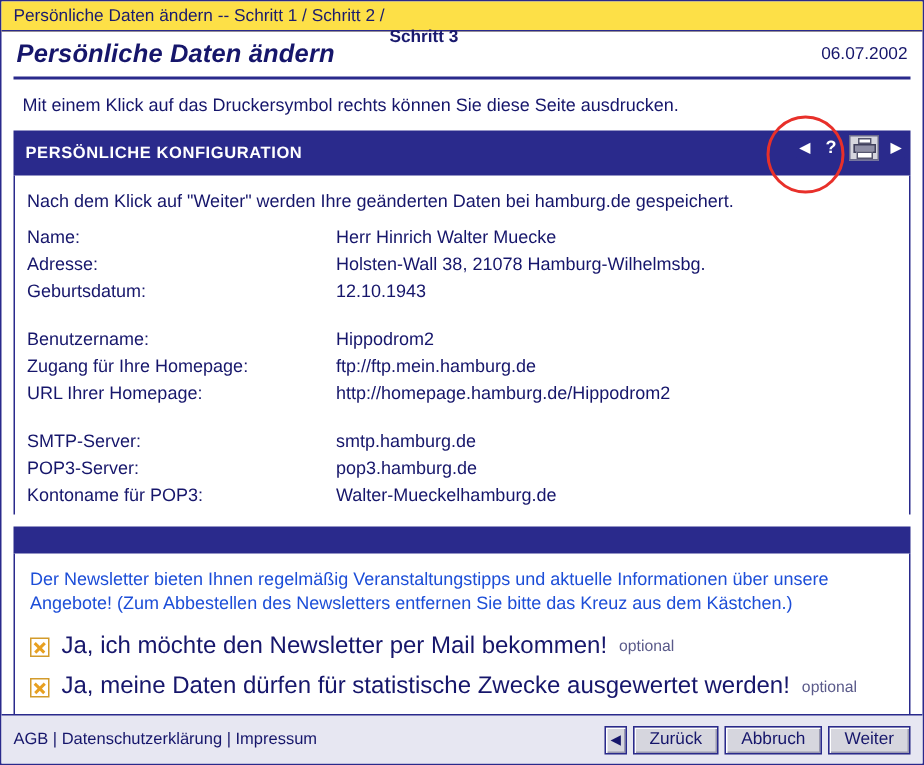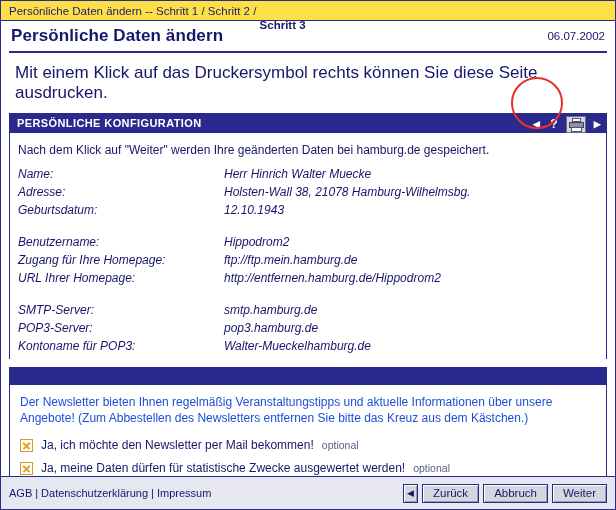--- a/index.html
+++ b/index.html
@@ -48,43 +48,44 @@
     justify-content: space-between;
     padding: 0 10px 0 10px;
     box-sizing: border-box;
   }
   .titlerow h1 {
     margin: 0;
     font-size: 17px;
     font-weight: bold;
     color: #16166b;
     letter-spacing: 0.1px;
+    font-style: italic;
   }
   .titlerow .date {
     font-size: 11.5px;
     color: #16166b;
   }
   .rule {
     height: 2px;
     background: #2a2a8c;
     margin: 0 8px;
   }
 
   
   .intro {
     padding: 10px 14px 10px 14px;
-    font-size: 17px;
+    font-size: 12px;
     color: #16166b;
   }
 
   
   .sectionbar {
     position: relative;
     margin: 0 8px;
-    height: 20px;
+    height: 30px;
     background: #2a2a8c;
     color: #ffffff;
     display: flex;
     align-items: center;
     box-sizing: border-box;
     padding-left: 8px;
     font-size: 11px;
     font-weight: bold;
     letter-spacing: 0.4px;
   }
@@ -169,21 +170,20 @@
   table.fields {
     border-collapse: collapse;
     margin-left: 8px;
     font-size: 12px;
     color: #16166b;
   }
   table.fields td {
     padding: 2px 0;
     vertical-align: top;
     white-space: nowrap;
-    font-style: italic;
   }
   table.fields td.k { width: 200px; padding-right: 6px; }
   .spacer-row td { height: 10px; padding: 0; }
 
   
   .band {
     margin: 8px 8px 0 8px;
     height: 18px;
     background: #2a2a8c;
   }
@@ -224,21 +224,21 @@
     position: absolute;
     left: 1px;
     top: 5px;
     width: 9px;
     height: 1.5px;
     background: #e8a020;
   }
   .chk::before { transform: rotate(45deg); }
   .chk::after  { transform: rotate(-45deg); }
   .chk-amber { border-color: #d39b2b; }
-  .checkrow .lbl { font-size: 12px; color: #16166b; }
+  .checkrow .lbl { font-size: 16px; color: #16166b; }
   .checkrow .opt { font-size: 10.5px; color: #5a5a8a; margin-left: 8px; }
 
   
   .footer {
     position: absolute;
     left: 0; right: 0; bottom: 0;
     height: 28px;
     background: #e7e7f2;
     border-top: 1px solid #2a2a8c;
     display: flex;
@@ -336,21 +336,21 @@
         <tr>
           <td class="k">Benutzername:</td>
           <td class="v">Hippodrom2</td>
         </tr>
         <tr>
           <td class="k">Zugang für Ihre Homepage:</td>
           <td class="v">ftp://ftp.mein.hamburg.de</td>
         </tr>
         <tr>
           <td class="k">URL Ihrer Homepage:</td>
-          <td class="v">http://entfernen.hamburg.de/Hippodrom2</td>
+          <td class="v">http://homepage.hamburg.de/Hippodrom2</td>
         </tr>
         <tr class="spacer-row">
             <td></td>
             <td></td>
           </tr>
         <tr>
           <td class="k">SMTP-Server:</td>
           <td class="v">smtp.hamburg.de</td>
         </tr>
         <tr>

